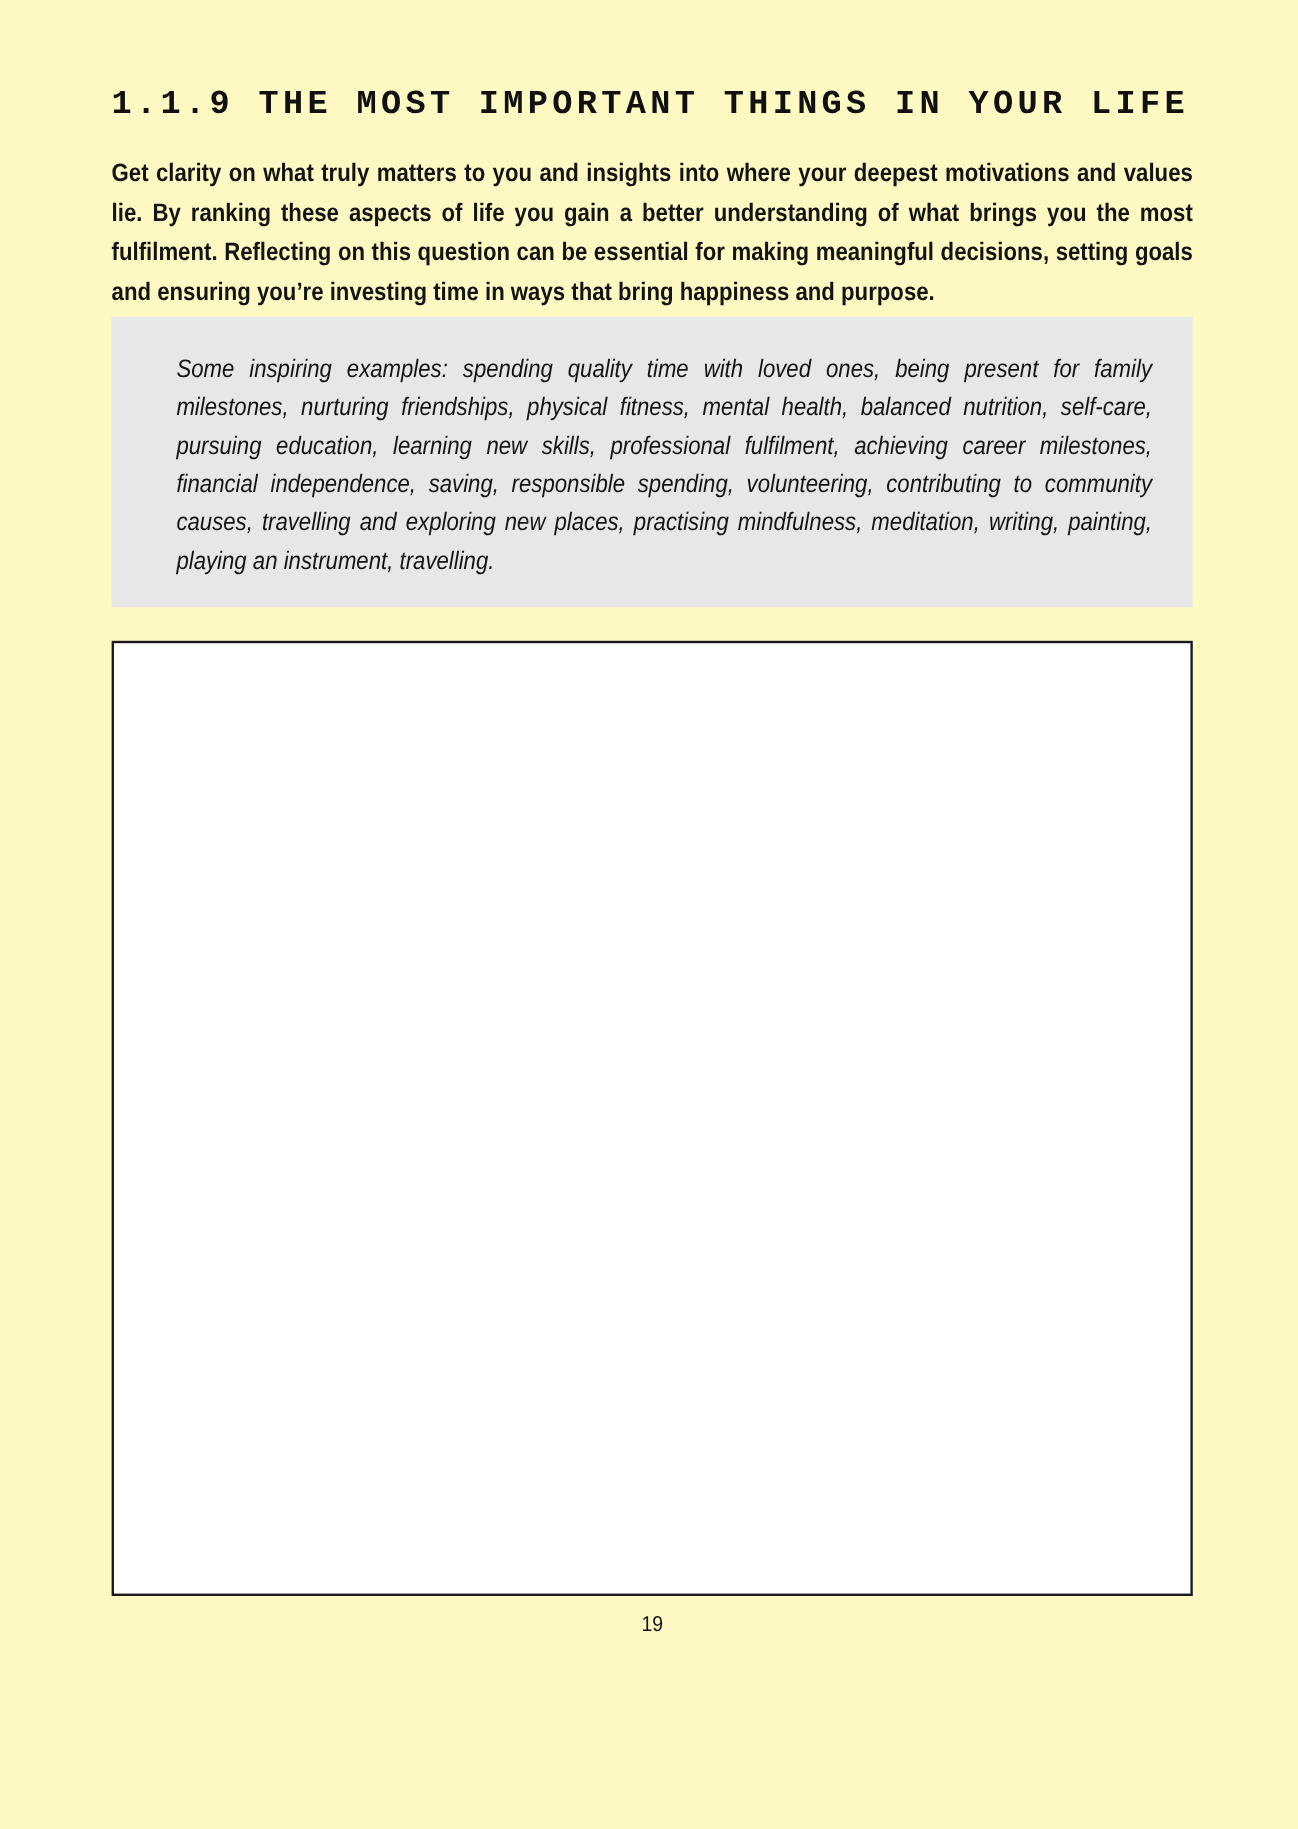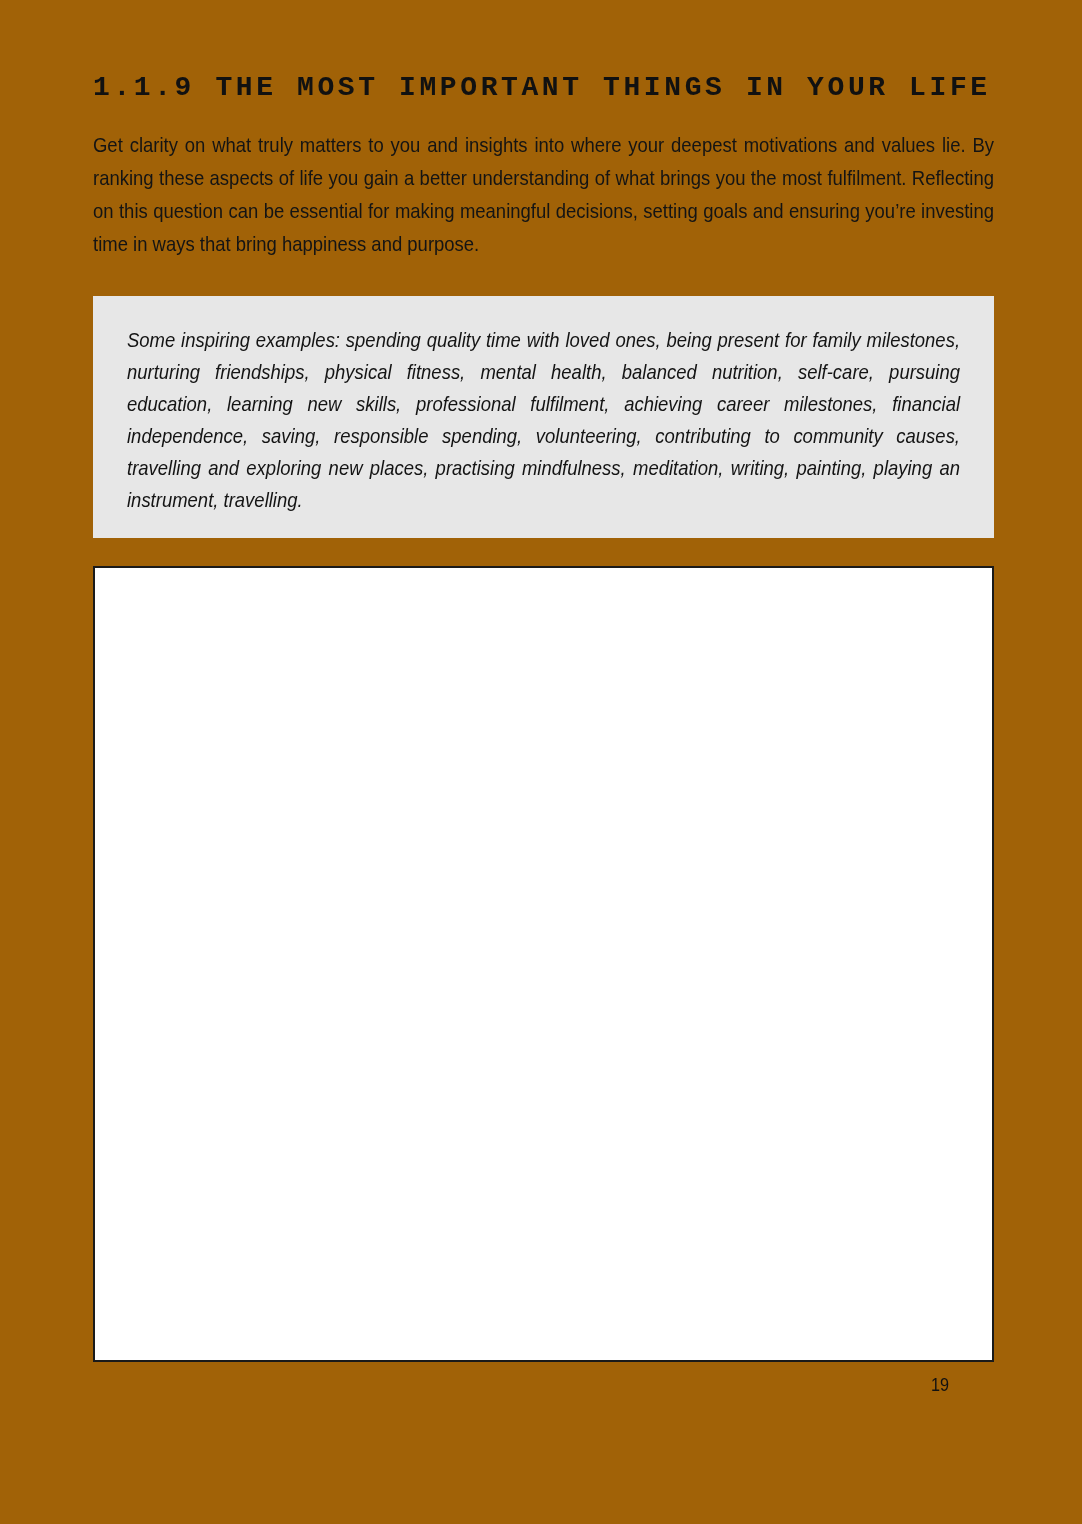--- a/index.html
+++ b/index.html
@@ -1,21 +1,21 @@
 <!DOCTYPE html>
 <html><head>
 <meta charset="utf-8">
 <style>
   * { margin: 0; padding: 0; box-sizing: border-box; }
   html, body { background: #ffffff; }
   .page {
     position: relative;
     width: 1082px;
     height: 1524px;
-    background: #a16207;
+    background: #fef9c3;
     color: #111111;
     font-family: "Liberation Sans", sans-serif;
     overflow: hidden;
   }
   .content {
     position: absolute;
     left: 93px;
     top: 0;
     width: 901px;
   }
@@ -34,44 +34,44 @@
     line-height: 33px;
     text-align: justify;
     color: #141414;
   }
   
   .cond {
     transform: scaleX(0.88);
     transform-origin: top left;
     width: 113.64%;
   }
-  .para-wrap-1 { margin-top: 26px; }
+  .para-wrap-1 { margin-top: 26px; font-weight: bold; }
   .para-wrap-2 { margin-top: 30px; }
   .note-box {
-    margin-top: 36px;
+    margin-top: 4px;
     background: #e7e7e7;
-    padding: 28px 34px 22px 34px;
+    padding: 28px 34px 22px 54px;
   }
   .note-text {
     font-style: italic;
     font-size: 21px;
     line-height: 32px;
     text-align: justify;
     color: #141414;
   }
   .answer-box {
     margin-top: 28px;
     width: 901px;
     height: 796px;
     border: 2px solid #1a1a1a;
     background: #ffffff;
   }
   .footer {
     margin-top: 12px;
-    text-align: right;
+    text-align: center;
     font-size: 18px;
     line-height: 22px;
     color: #111111;
   }
   .footer-cond {
     transform: scaleX(0.9);
     transform-origin: top center;
   }
 </style>
 </head>

